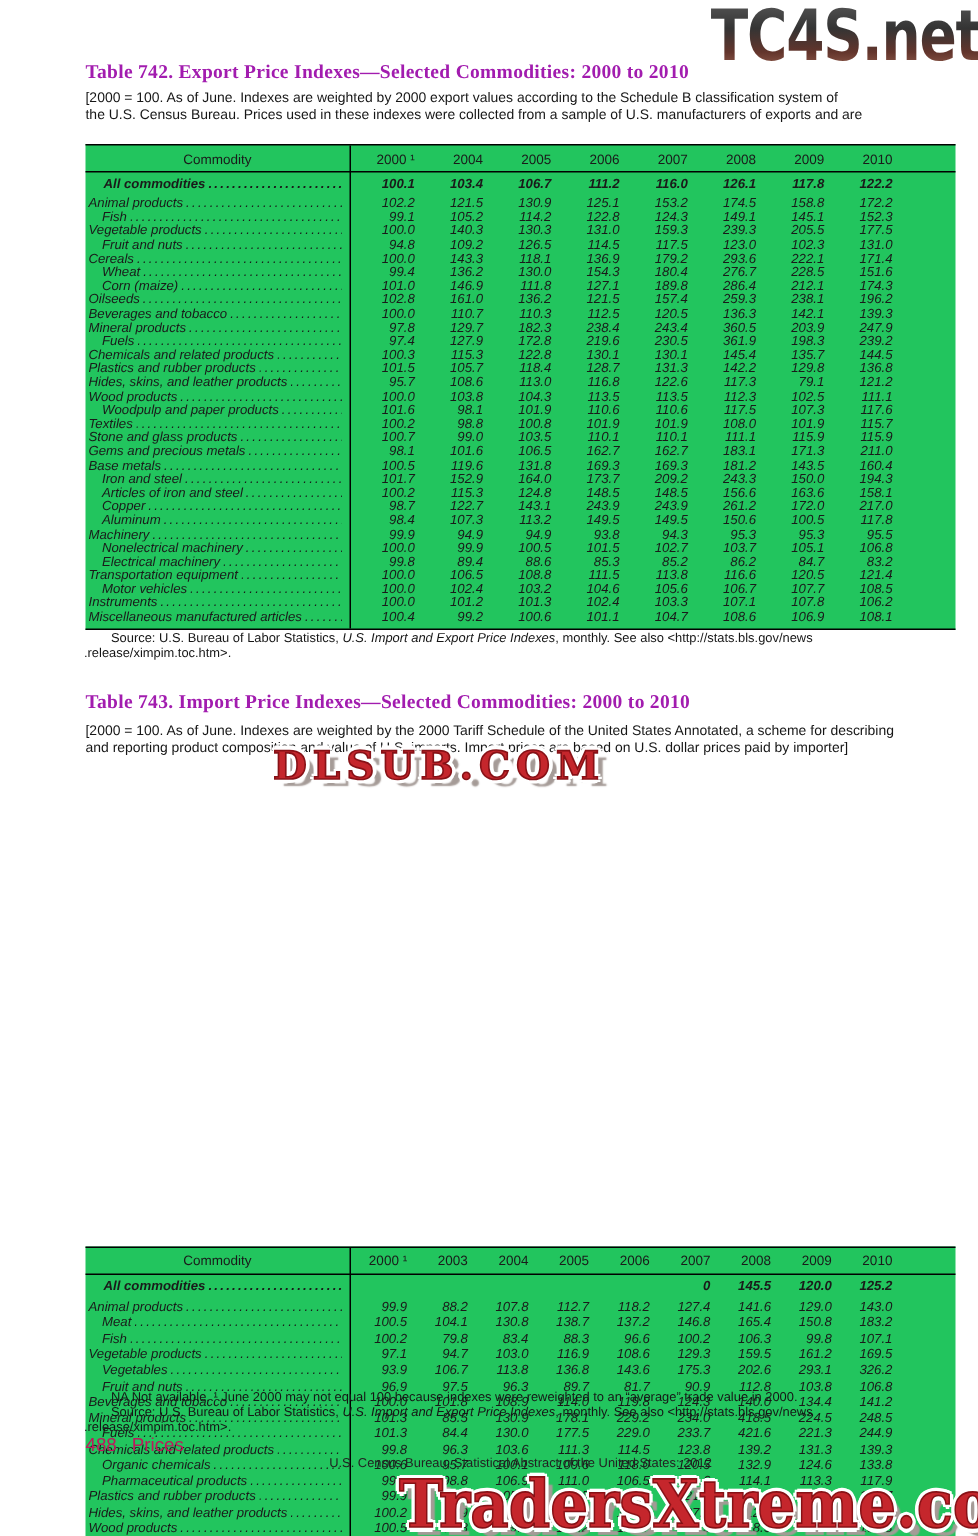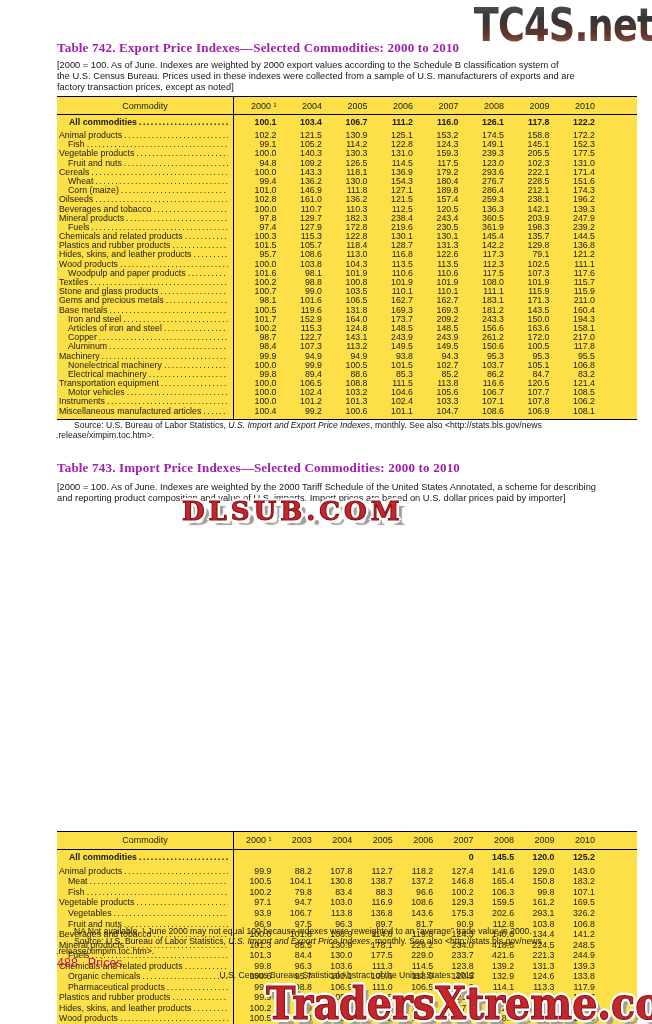--- a/index.html
+++ b/index.html
@@ -7,27 +7,27 @@
         font-family:"Liberation Sans",sans-serif;color:#1a1a1a;}
   .abs{position:absolute;}
 
   
   .tbl-title{font-family:"Liberation Serif",serif;font-weight:700;font-size:13px;
              letter-spacing:.2px;color:#a21caf;white-space:nowrap;}
   .note{font-size:9.3px;line-height:11px;color:#161616;}
   .note div{white-space:nowrap;}
 
   
-  .tbl{border-top:1.5px solid #000;border-bottom:1.5px solid #000;position:relative;background:#fde047;}
+  .tbl{border-top:1.5px solid #000;border-bottom:1.5px solid #000;position:relative;background:#22c55e;}
   .vline{position:absolute;left:176px;top:0;bottom:0;width:1px;background:#000;}
   .thead{display:grid;height:17px;align-items:center;border-bottom:1px solid #000;font-size:9px;}
   .tbody{padding-top:2px;padding-bottom:3px;}
   .t742 .thead,.t742 .trow{grid-template-columns:176px repeat(8,45.5px) 40px;}
   .t743 .thead,.t743 .trow{grid-template-columns:176px repeat(9,40.45px) 40px;}
-  .trow{display:grid;align-items:baseline;font-size:8.8px;}
+  .trow{display:grid;align-items:baseline;font-size:8.8px;font-style:italic;}
   .t742 .trow{height:9.2px;line-height:9.2px;}
   .t743 .trow{height:10.55px;line-height:10.55px;}
   .trow.allrow{height:11px;line-height:11px;font-weight:700;margin-bottom:3px;}
   .cell{text-align:right;padding-right:2px;white-space:nowrap;}
   .commodity-head{text-align:center;}
   .lbl{display:flex;overflow:hidden;padding-left:2px;padding-right:3px;white-space:nowrap;}
   .lbl .leader{flex:1;overflow:hidden;white-space:nowrap;letter-spacing:1.5px;margin:0 2px;}
   .ind1 .lbl{padding-left:11px;}
   .allrow .lbl{padding-left:12px;}
 
@@ -62,21 +62,20 @@
 
 <div class="page">
 
   <div class="abs wm-top">TC4S.net</div>
 
   <div class="abs tbl-title" style="left:57px;top:40px;">Table 742. Export Price Indexes—Selected Commodities: 2000 to 2010</div>
 
   <div class="abs note" style="left:57px;top:60px;">
     <div>[2000 = 100. As of June. Indexes are weighted by 2000 export values according to the Schedule B classification system of</div>
     <div>the U.S. Census Bureau. Prices used in these indexes were collected from a sample of U.S. manufacturers of exports and are</div>
-    <div>factory transaction prices, except as noted]</div>
   </div>
 
   <div class="abs tbl t742" style="left:57px;top:96px;width:580px;">
     <div class="vline"></div>
     <div class="thead">
       <div class="commodity-head">Commodity</div>
     <div class="cell">2000 ¹</div>
         <div class="cell">2004</div>
         <div class="cell">2005</div>
         <div class="cell">2006</div>

